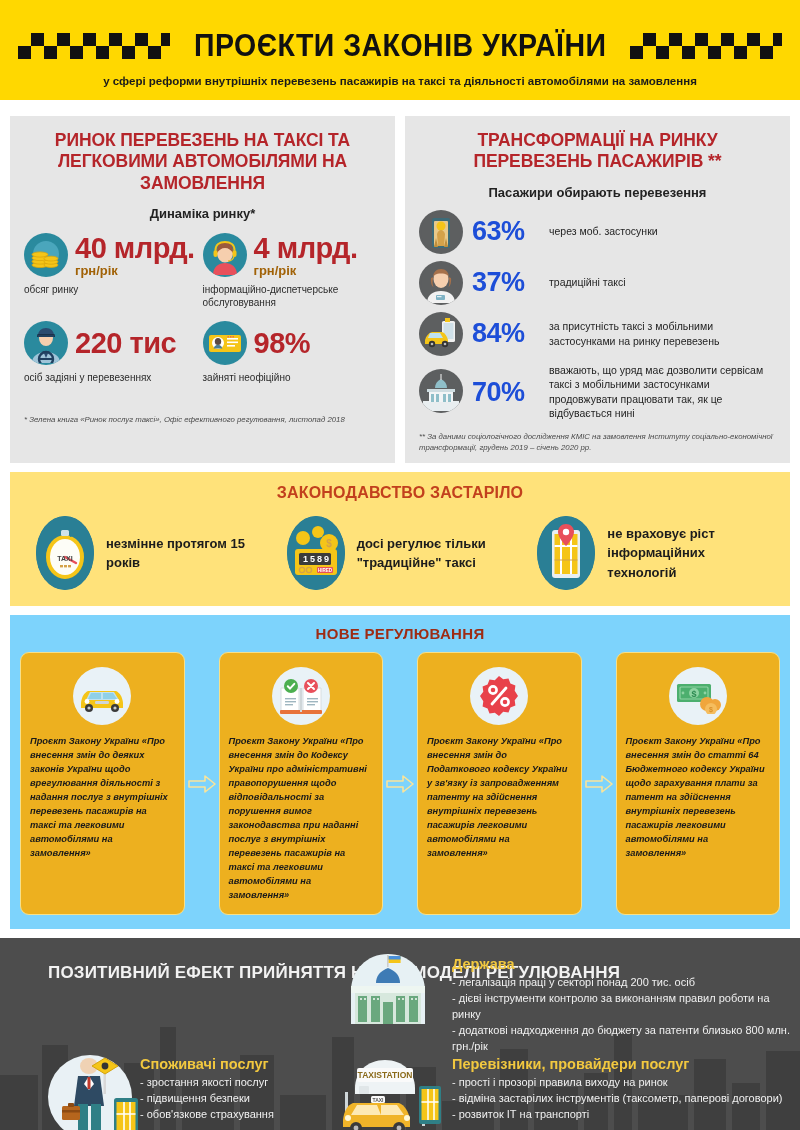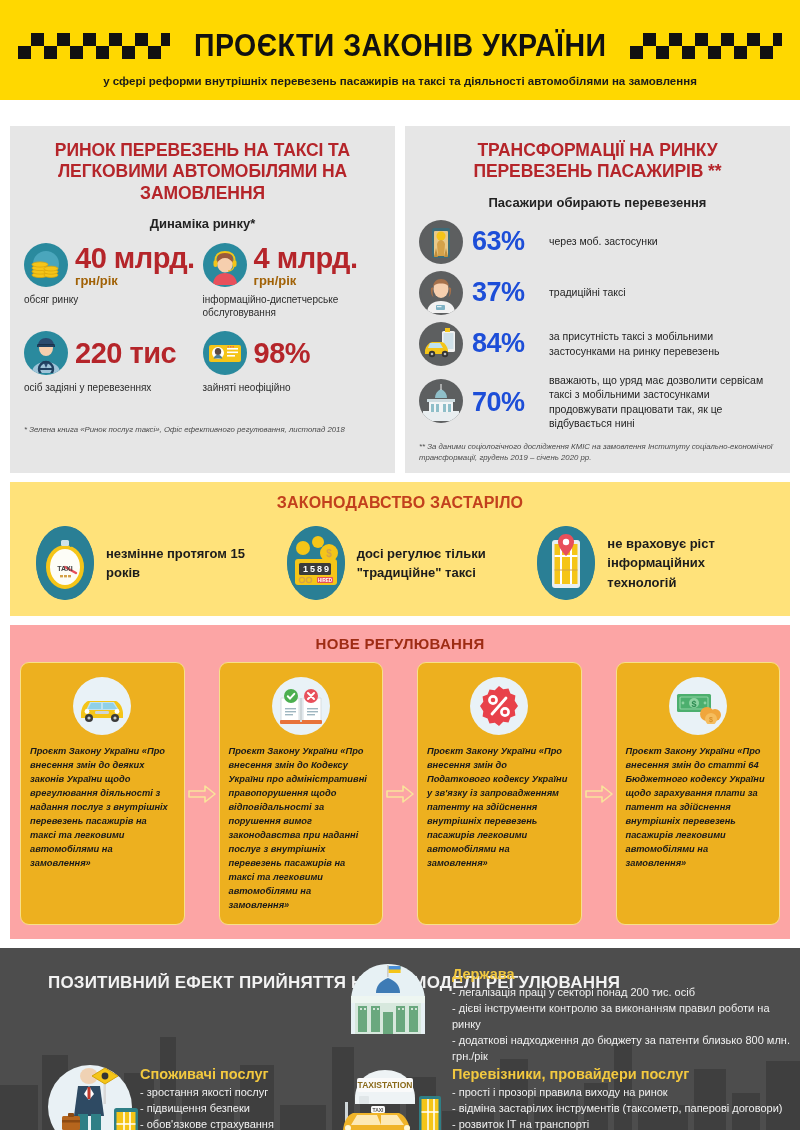--- a/index.html
+++ b/index.html
@@ -55,21 +55,21 @@
     font-weight: bold;
     color: #1a1a1a;
     line-height: 1.35;
     padding: 6px 70px 0 70px;
   }
 
   
   .panels {
     display: flex;
     gap: 10px;
-    padding: 26px 10px 0 10px;
+    padding: 16px 10px 0 10px;
     background: #ffffff;
   }
   .panel {
     background: #e6e6e6;
     width: 385px;
     padding: 14px 14px 10px 14px;
     position: relative;
   }
   .panel-title {
     color: #b5252a;
@@ -192,21 +192,21 @@
   }
   .band-text {
     font-size: 13px;
     font-weight: bold;
     color: #1c1c1c;
     line-height: 1.5;
   }
 
   
   .band-gold {
-    background: #fca5a5;
+    background: #7dd3fc;
     margin: 9px 10px 0 10px;
     padding: 10px 10px 14px 10px;
   }
   .gold-title {
     text-align: center;
     color: #9e2c14;
     font-size: 15px;
     font-weight: bold;
     letter-spacing: 0.3px;
     margin-bottom: 10px;

